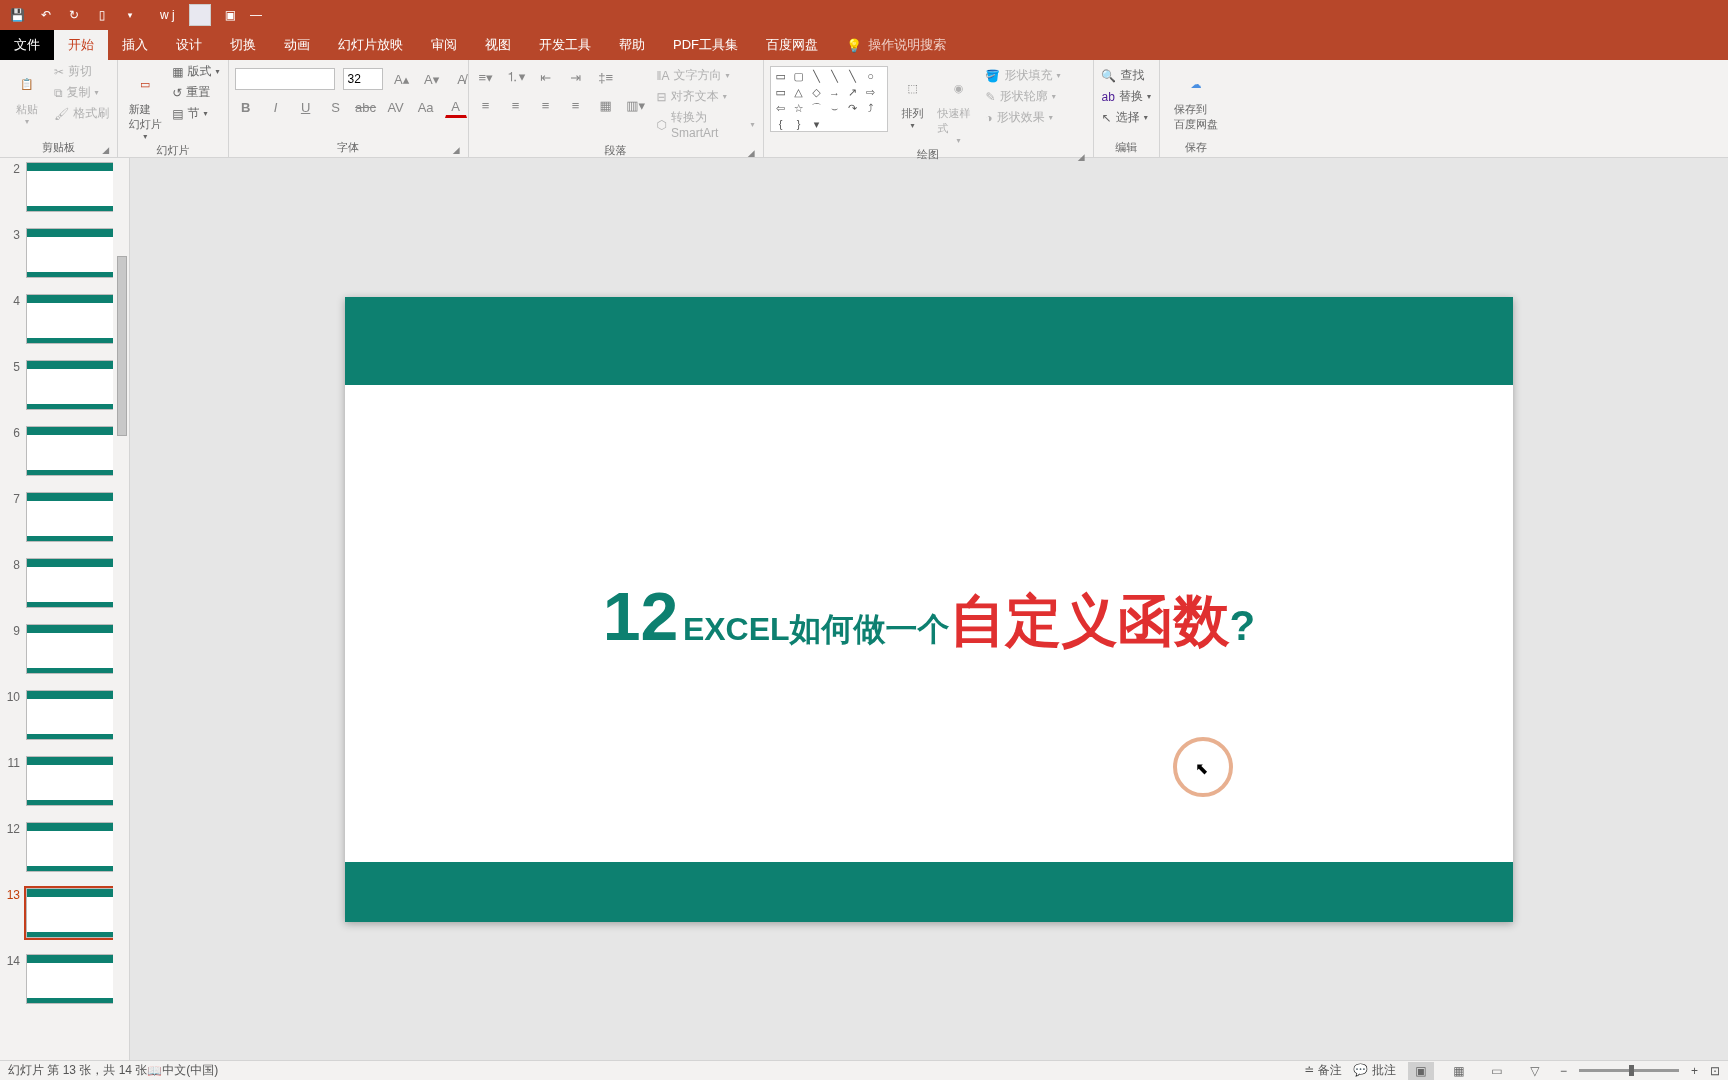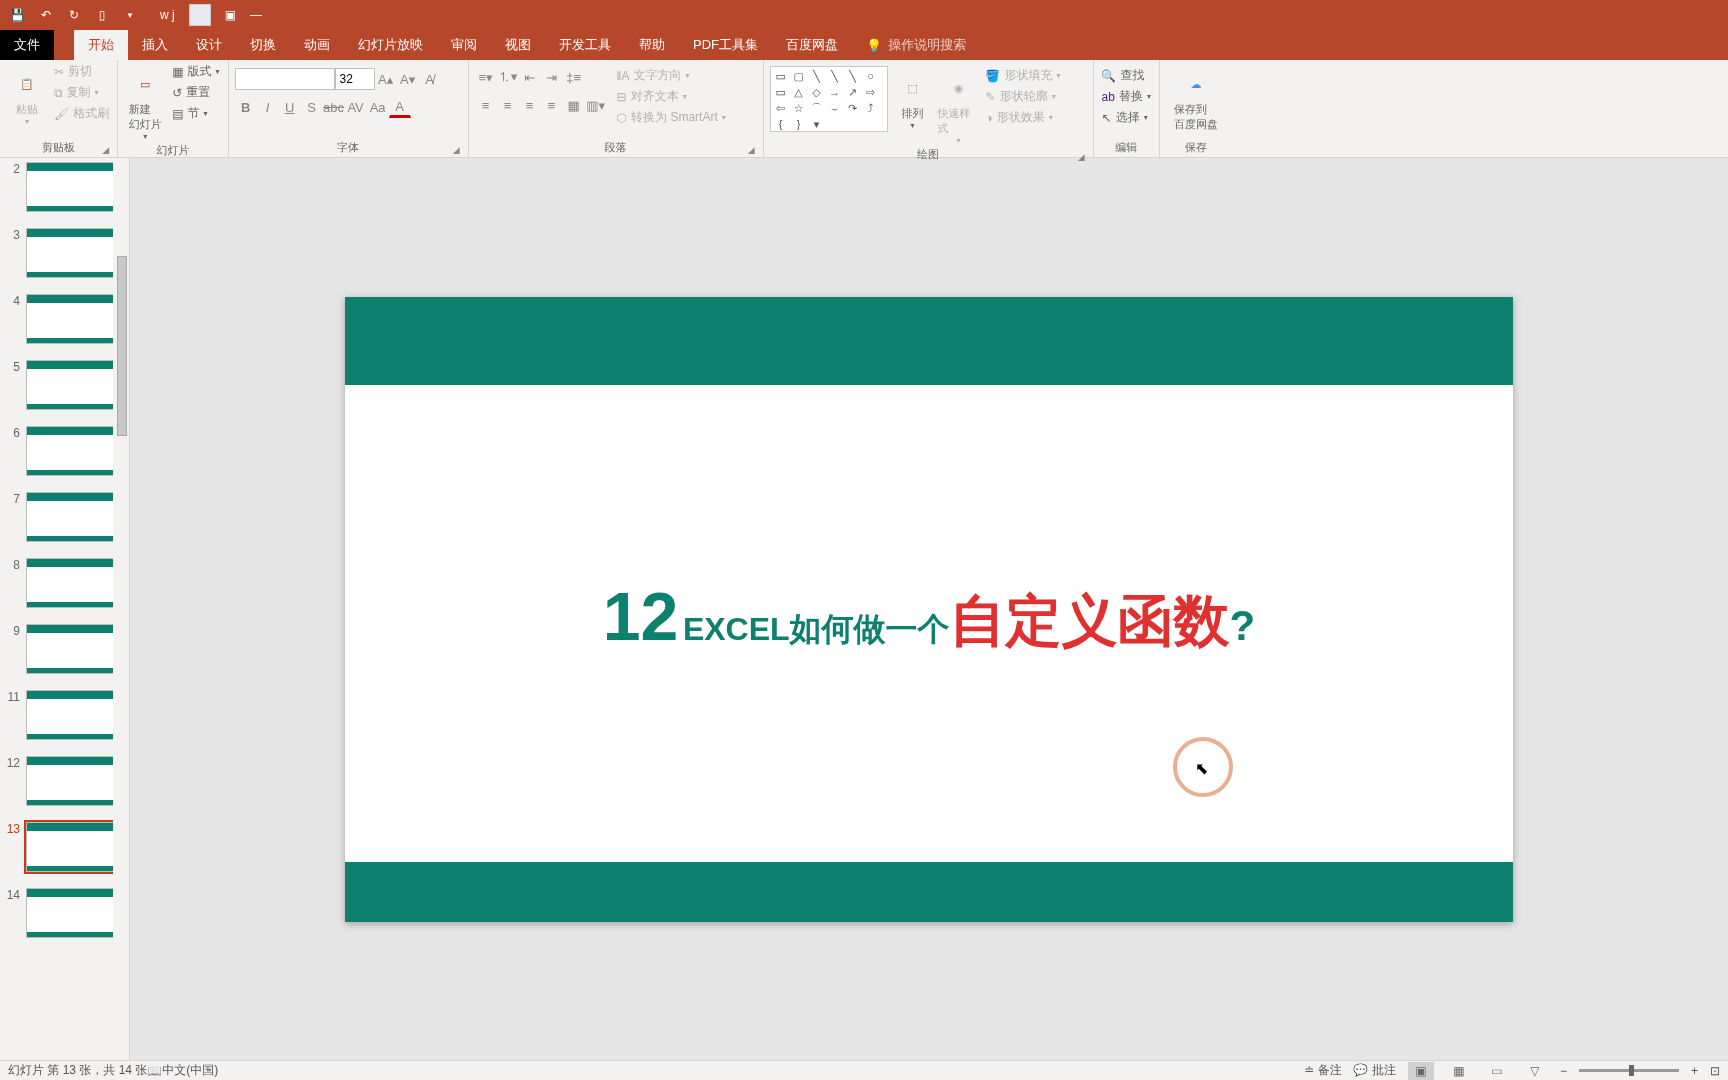--- a/index.html
+++ b/index.html
@@ -10,35 +10,35 @@
 .qat { display: flex; align-items: center; gap: 12px; padding: 0 10px; }
 .qat-icon { width: 16px; height: 16px; display: flex; align-items: center; justify-content: center; cursor: pointer; }
 .title-center { flex: 1; text-align: center; }
 .title-right { display: flex; align-items: center; gap: 14px; padding: 0 12px; }
 .avatar { width: 22px; height: 22px; background: #e8e8f0; border: 1px solid #ccc; }
 
 
 .tabs { background: #b7472a; height: 30px; display: flex; align-items: flex-end; color: #fff; font-size: 13px; }
 .tab { padding: 6px 14px; cursor: pointer; }
 .tab.file { background: #000000; }
-.tab.active { background: #f3f2f1; color: #c43e1c; margin-left: 20px; }
+.tab.active { background: #f3f2f1; color: #c43e1c; }
 .tab-tell { display: flex; align-items: center; gap: 6px; padding: 6px 14px; color: #f0d0c8; }
 
 
 .ribbon { background: #f3f2f1; height: 98px; border-bottom: 1px solid #d4d4d4; display: flex; }
 .group { border-right: 1px solid #d4d4d4; display: flex; flex-direction: column; padding: 2px 6px 0; }
 .group-body { flex: 1; display: flex; align-items: flex-start; gap: 4px; }
 .group-label { text-align: center; font-size: 11px; color: #666; padding: 2px 0; position: relative; }
 .group-label .launcher { position: absolute; right: 2px; bottom: 2px; font-size: 9px; color: #888; cursor: pointer; }
 .big-btn { display: flex; flex-direction: column; align-items: center; justify-content: center; width: 42px; padding-top: 6px; font-size: 11px; color: #666; cursor: pointer; }
 .big-btn .ico { width: 32px; height: 32px; margin-bottom: 2px; display: flex; align-items: center; justify-content: center; }
 .small-row { display: flex; flex-direction: column; gap: 2px; font-size: 12px; color: #666; }
 .small-item { display: flex; align-items: center; gap: 4px; padding: 1px 2px; cursor: pointer; }
 .disabled { color: #b0b0b0; }
-.font-row { display: flex; align-items: center; gap: 0; }
+.font-row { display: flex; align-items: center; gap: 8px; }
 .font-select { width: 100px; height: 22px; border: 1px solid #c0c0c0; background: #fff; font-size: 12px; padding: 0 4px; }
 .size-select { width: 40px; height: 22px; border: 1px solid #c0c0c0; background: #fff; font-size: 12px; padding: 0 4px; text-align: left; }
 .btn-sq { width: 22px; height: 22px; display: flex; align-items: center; justify-content: center; color: #888; cursor: pointer; font-size: 13px; border: 1px solid transparent; }
 .shapes-gallery { width: 118px; height: 66px; border: 1px solid #c8c8c8; background: #fff; display: flex; flex-wrap: wrap; padding: 2px; gap: 2px; overflow: hidden; }
 .shape-cell { width: 16px; height: 14px; display: flex; align-items: center; justify-content: center; color: #555; font-size: 11px; }
 
 
 .main { display: flex; height: 902px; background: #e6e6e6; }
 .thumbs { width: 130px; background: #f3f2f1; border-right: 1px solid #d4d4d4; overflow: hidden; position: relative; }
 .thumb-item { display: flex; align-items: flex-start; padding: 4px 6px 12px 4px; gap: 6px; }
@@ -381,20 +381,27 @@
     </div>
         </div>
         <div class="thumb-item">
           <div class="thumb-num ">9</div>
     <div class="thumb-slide ">
       <div class="thumb-bar-top"></div>
             <div class="thumb-bar-bot"></div>
     </div>
         </div>
         <div class="thumb-item">
+          <div class="thumb-num ">10</div>
+    <div class="thumb-slide ">
+      <div class="thumb-bar-top"></div>
+            <div class="thumb-bar-bot"></div>
+    </div>
+        </div>
+        <div class="thumb-item">
           <div class="thumb-num ">11</div>
     <div class="thumb-slide ">
       <div class="thumb-bar-top"></div>
             <div class="thumb-bar-bot"></div>
     </div>
         </div>
         <div class="thumb-item">
           <div class="thumb-num ">12</div>
     <div class="thumb-slide ">
       <div class="thumb-bar-top"></div>

